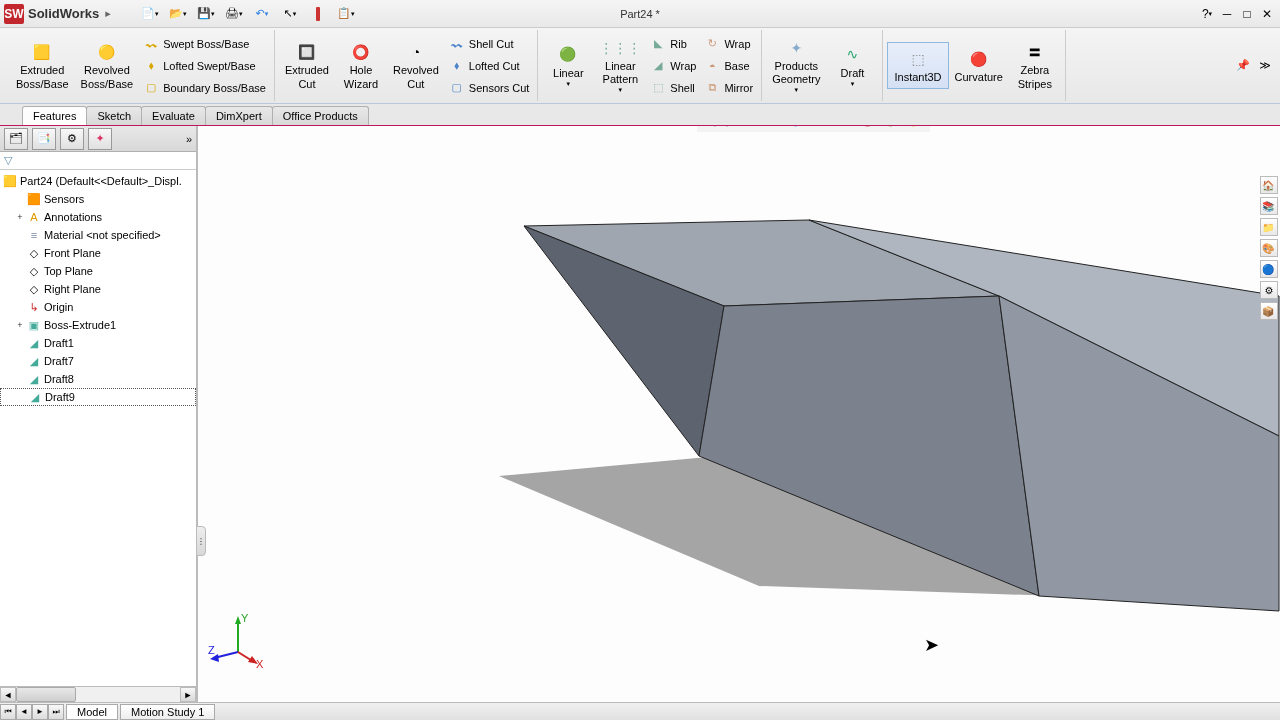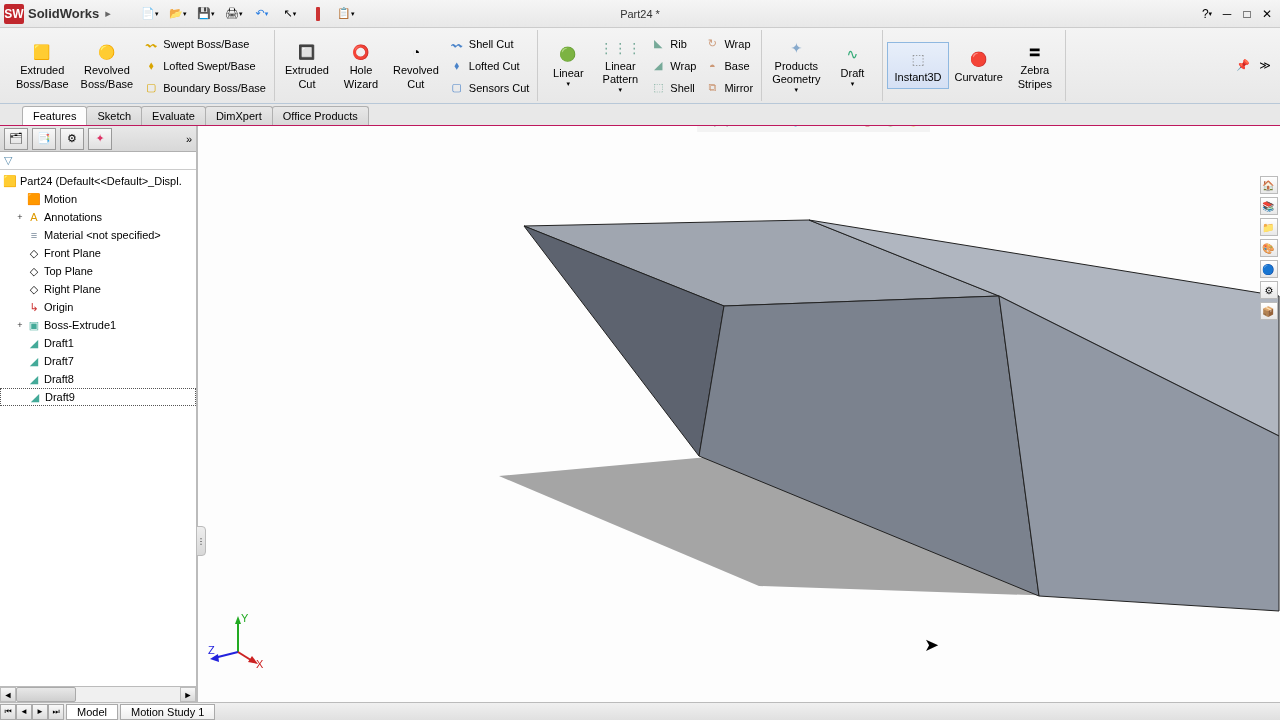--- a/index.html
+++ b/index.html
@@ -255,21 +255,21 @@
         <span style="color:#58a">▽</span>
       </div>
     <div class="tree">
       <div class="tree-item">
           <span class="tree-icon">🟨</span>
           <span>Part24  (Default&lt;&lt;Default&gt;_Displ.</span>
         </div>
       <div class="tree-item indent-1">
           <span class="expander"></span>
           <span class="tree-icon">🟧</span>
-          <span>Motion</span>
+          <span>Sensors</span>
         </div>
       <div class="tree-item indent-1">
           <span class="expander">+</span>
           <span class="tree-icon" style="color:#d90">A</span>
           <span>Annotations</span>
         </div>
       <div class="tree-item indent-1">
           <span class="expander"></span>
           <span class="tree-icon" style="color:#789">≡</span>
           <span>Material &lt;not specified&gt;</span>

